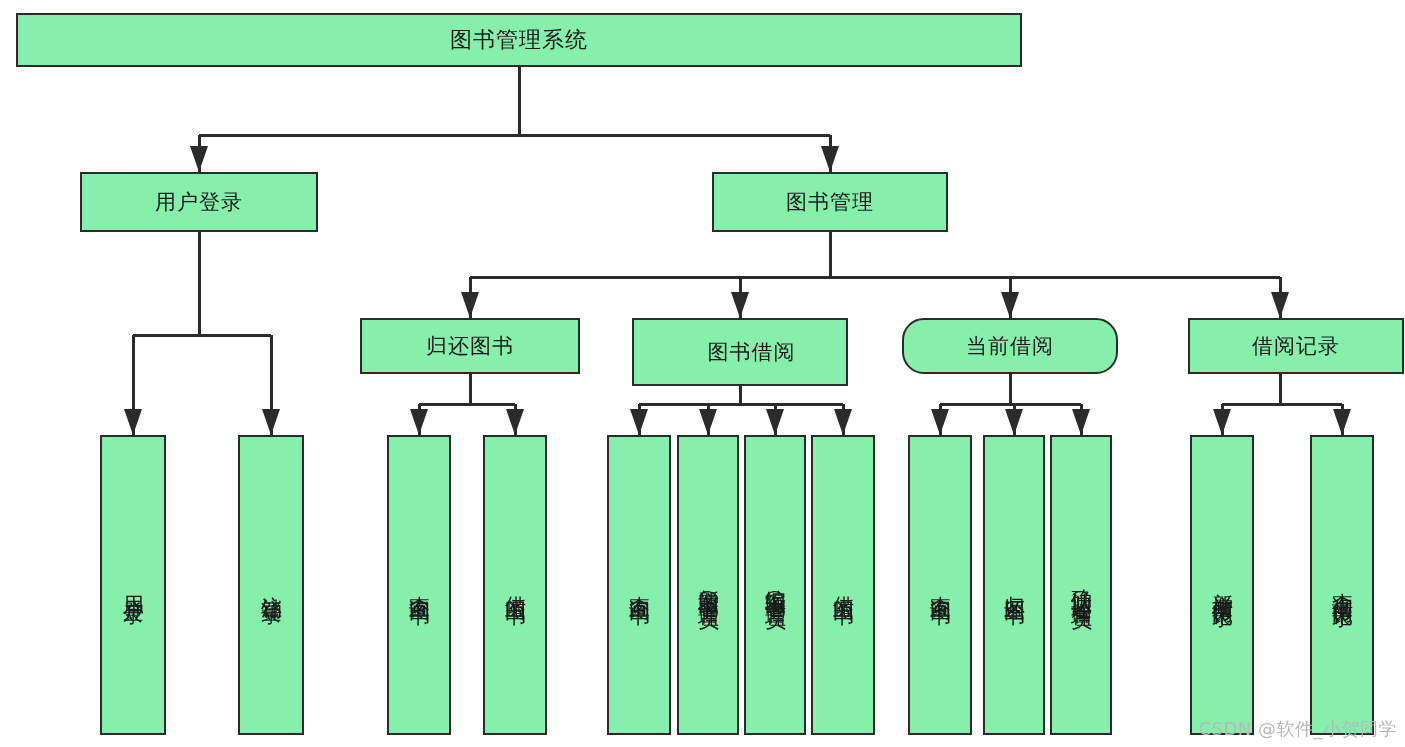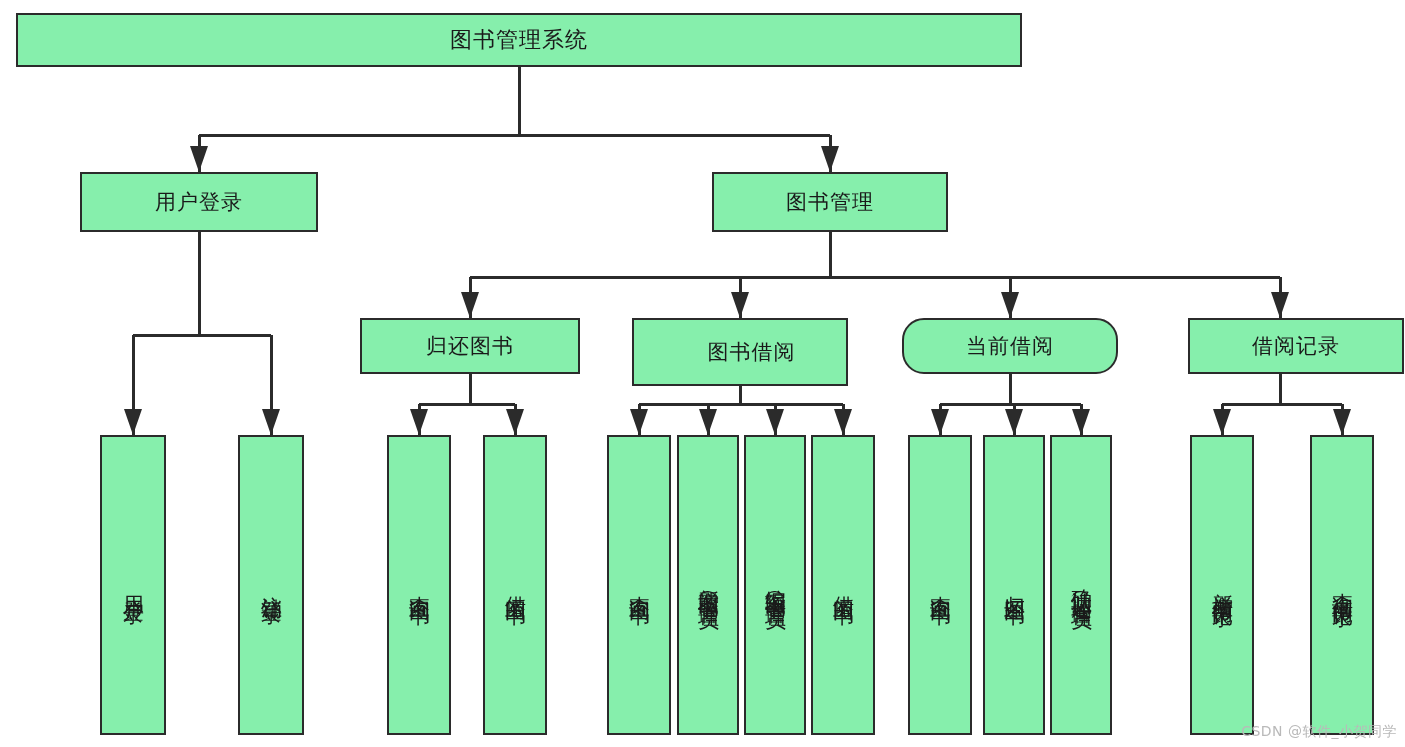--- a/index.html
+++ b/index.html
@@ -6,21 +6,21 @@
   body{font-family:"DejaVu Sans","Liberation Sans",sans-serif;}
   #stage{position:relative;width:1405px;height:747px;background:#fff;overflow:hidden;}
   svg#wires{position:absolute;left:0;top:0;width:1405px;height:747px;}
   .node{position:absolute;box-sizing:border-box;background:#86efac;border:2px solid #2b2b2b;
         display:flex;align-items:center;justify-content:center;}
   .node.h-label{font-size:21px;color:#1a1a1a;letter-spacing:1px;}
   .node.v-label{}
   .vtext{writing-mode:vertical-rl;text-orientation:upright;font-size:21px;color:#1a1a1a;
          letter-spacing:3px;line-height:1;white-space:nowrap;}
   .node.root{font-size:22px;}
-  #watermark{position:absolute;right:8px;bottom:6px;font-size:14px;color:#b9b9b9;
+  #watermark{position:absolute;right:8px;bottom:6px;font-size:18px;color:#b9b9b9;
              letter-spacing:0.5px;white-space:nowrap;pointer-events:none;}
 </style>
 </head>
 <body>
 
 <div id="stage">
   <svg id="wires" viewBox="0 0 1405 747" xmlns="http://www.w3.org/2000/svg">
       <line x1="519" y1="67" x2="519" y2="135" stroke="#2b2b2b" stroke-width="3" shape-rendering="crispEdges"></line>
       <line x1="199" y1="135" x2="830" y2="135" stroke="#2b2b2b" stroke-width="3" shape-rendering="crispEdges"></line>
       <line x1="199" y1="135" x2="199" y2="172" stroke="#2b2b2b" stroke-width="3" shape-rendering="crispEdges"></line>

